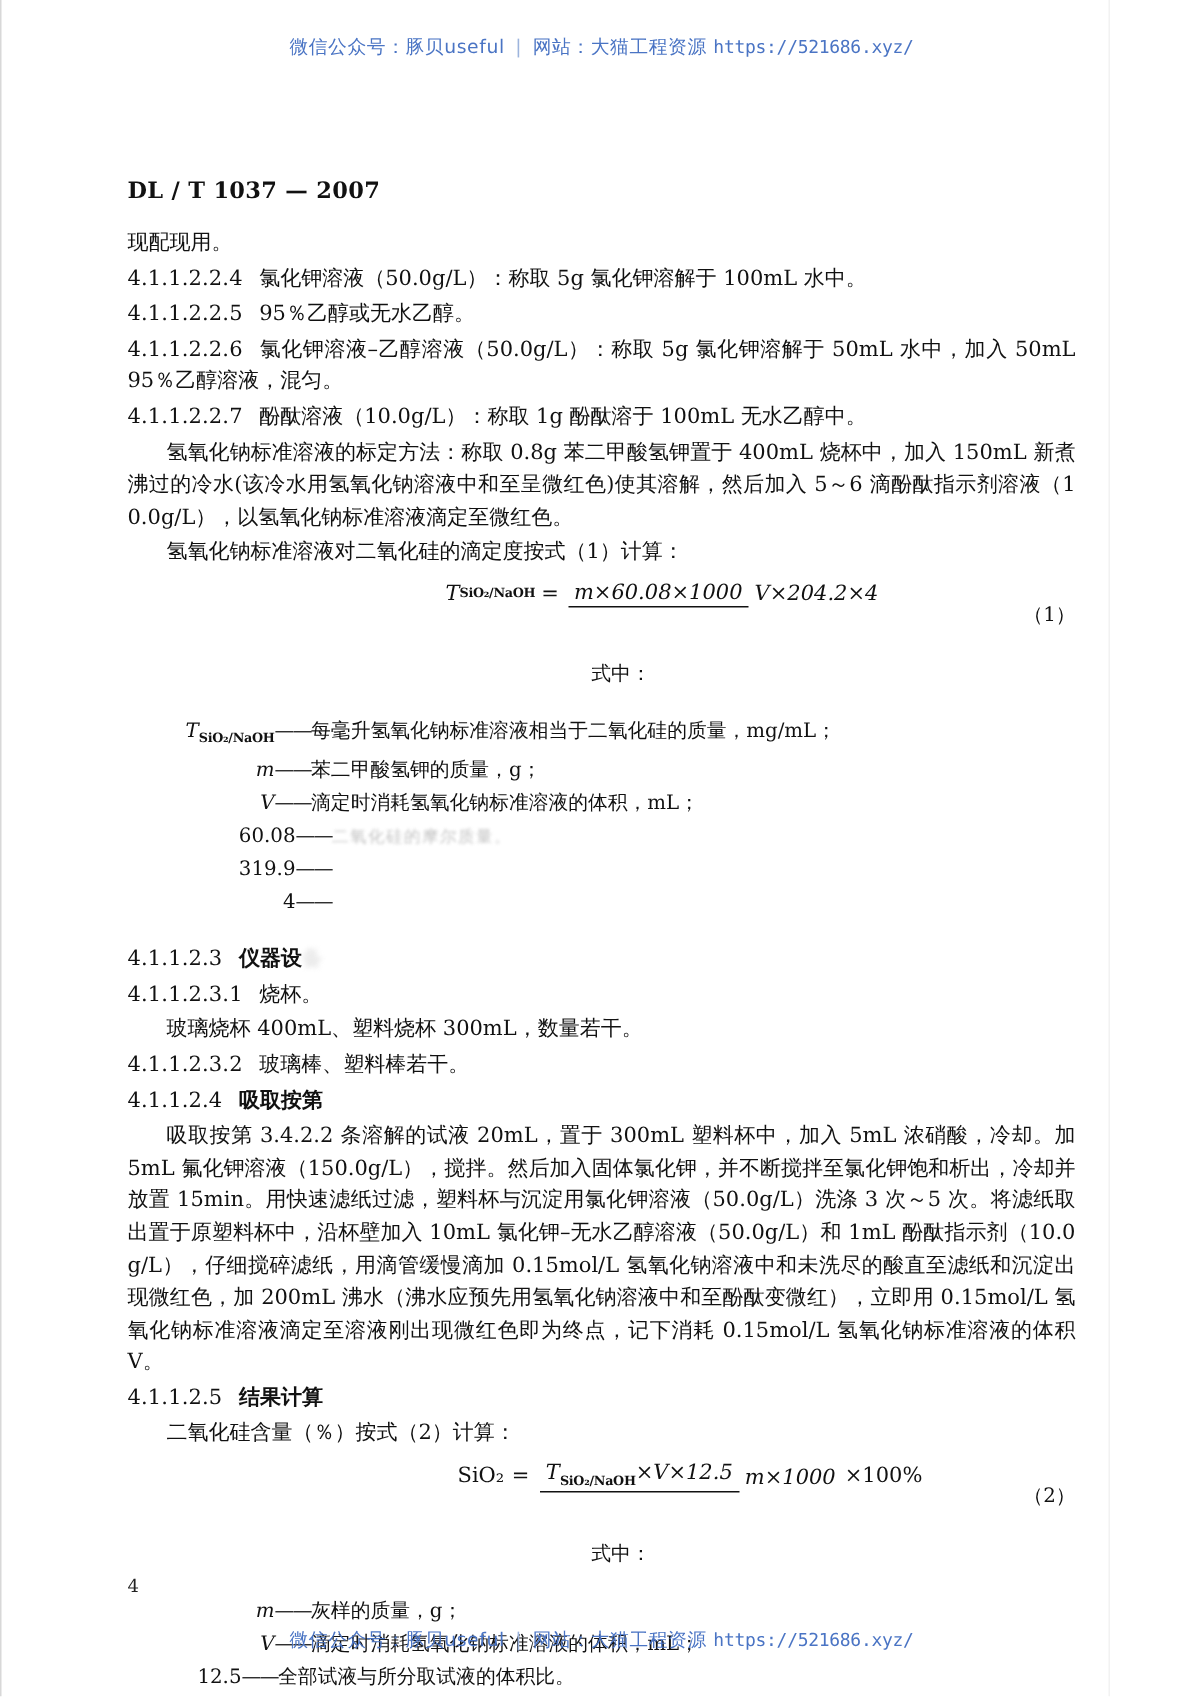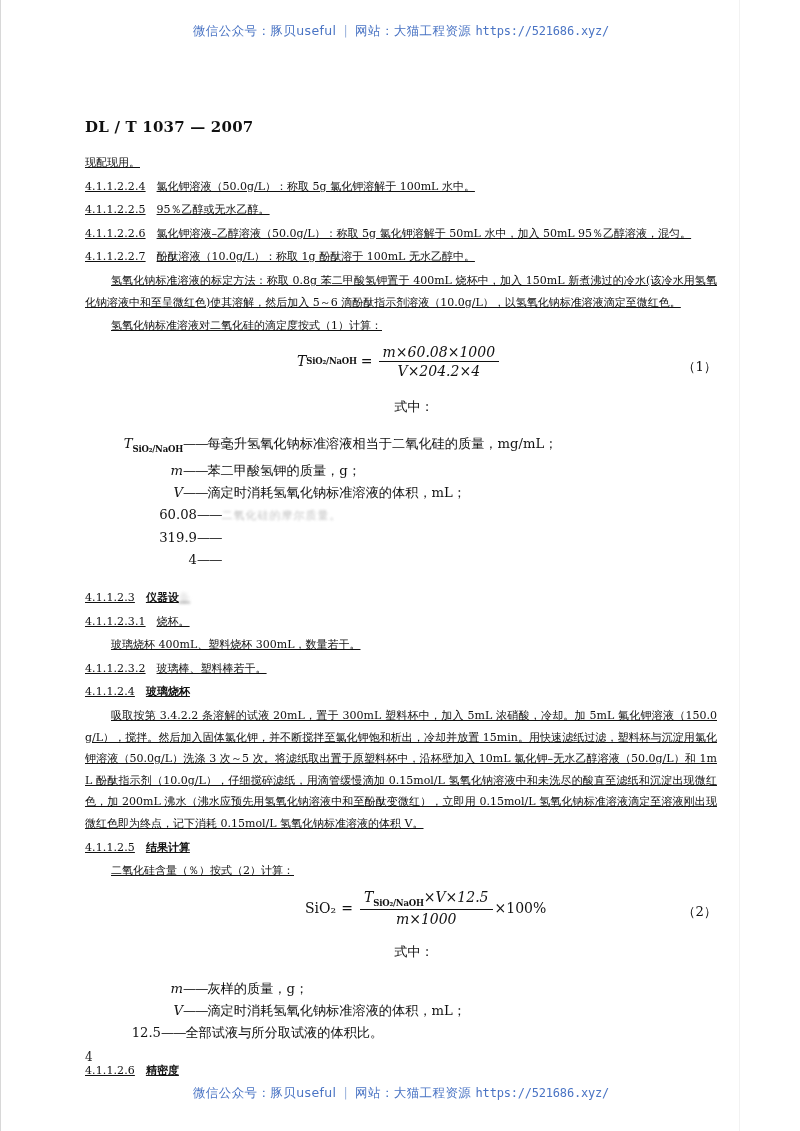--- a/index.html
+++ b/index.html
@@ -57,26 +57,25 @@
   .std-header {
     font-family: "DejaVu Serif", "Liberation Serif", serif;
     font-weight: bold;
     font-size: 15px;
     letter-spacing: .2px;
     margin-bottom: 16px;
   }
 
   p.t {
     margin: 0 0 2.0px 0;
-    font-size: 11px;
+    font-size: 14px;
     line-height: 21.6px;
     text-align: justify;
     text-justify: inter-ideograph;
     word-break: break-all;
-    text-decoration: underline;
   }
   p.indent { text-indent: 26px; }
   .num {
     font-family: "DejaVu Serif", "Liberation Serif", serif;
     letter-spacing: .1px;
   }
   .clause { white-space: nowrap; }
   .gap-clause { display: inline-block; width: 11px; }
   .hd { font-weight: bold; }
 
@@ -109,21 +108,21 @@
     left: 212px;
     top: 0;
     font-size: 14px;
     display: flex;
     align-items: center;
     font-family: "DejaVu Serif", "Liberation Serif", serif;
   }
   .formula .it { font-style: italic; }
   .frac {
     display: inline-flex;
-    flex-direction: column;
+    flex-direction: row;
     align-items: center;
     vertical-align: middle;
     margin: 0 2px;
   }
   .frac .top {
     padding: 0 4px 1px 4px;
     border-bottom: 1.3px solid #111;
     white-space: nowrap;
   }
   .frac .bot {
@@ -244,21 +243,21 @@
       <span class="num clause">4.1.1.2.3.1</span><span class="gap-clause"></span><span>烧杯。</span>
     </p>
 
     <p class="t indent">玻璃烧杯 400mL、塑料烧杯 300mL，数量若干。</p>
 
     <p class="t">
       <span class="num clause">4.1.1.2.3.2</span><span class="gap-clause"></span><span>玻璃棒、塑料棒若干。</span>
     </p>
 
     <p class="t">
-      <span class="num clause">4.1.1.2.4</span><span class="gap-clause"></span><span class="hd">玻璃烧杯</span>
+      <span class="num clause">4.1.1.2.4</span><span class="gap-clause"></span><span class="hd">吸取按第</span>
     </p>
 
     <p class="t indent">吸取按第 3.4.2.2 条溶解的试液 20mL，置于 300mL 塑料杯中，加入 5mL 浓硝酸，冷却。加 5mL 氟化钾溶液（150.0g/L），搅拌。然后加入固体氯化钾，并不断搅拌至氯化钾饱和析出，冷却并放置 15min。用快速滤纸过滤，塑料杯与沉淀用氯化钾溶液（50.0g/L）洗涤 3 次～5 次。将滤纸取出置于原塑料杯中，沿杯壁加入 10mL 氯化钾–无水乙醇溶液（50.0g/L）和 1mL 酚酞指示剂（10.0g/L），仔细搅碎滤纸，用滴管缓慢滴加 0.15mol/L 氢氧化钠溶液中和未洗尽的酸直至滤纸和沉淀出现微红色，加 200mL 沸水（沸水应预先用氢氧化钠溶液中和至酚酞变微红），立即用 0.15mol/L 氢氧化钠标准溶液滴定至溶液刚出现微红色即为终点，记下消耗 0.15mol/L 氢氧化钠标准溶液的体积 V。</p>
 
     <p class="t">
       <span class="num clause">4.1.1.2.5</span><span class="gap-clause"></span><span class="hd">结果计算</span>
     </p>
 
     <p class="t indent">二氧化硅含量（％）按式（2）计算：</p>
 

